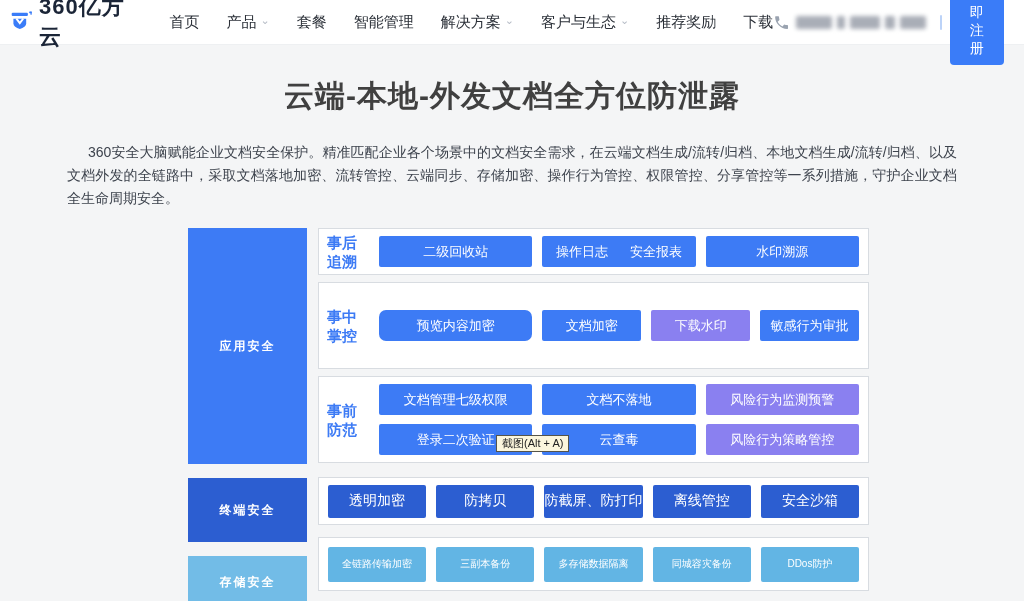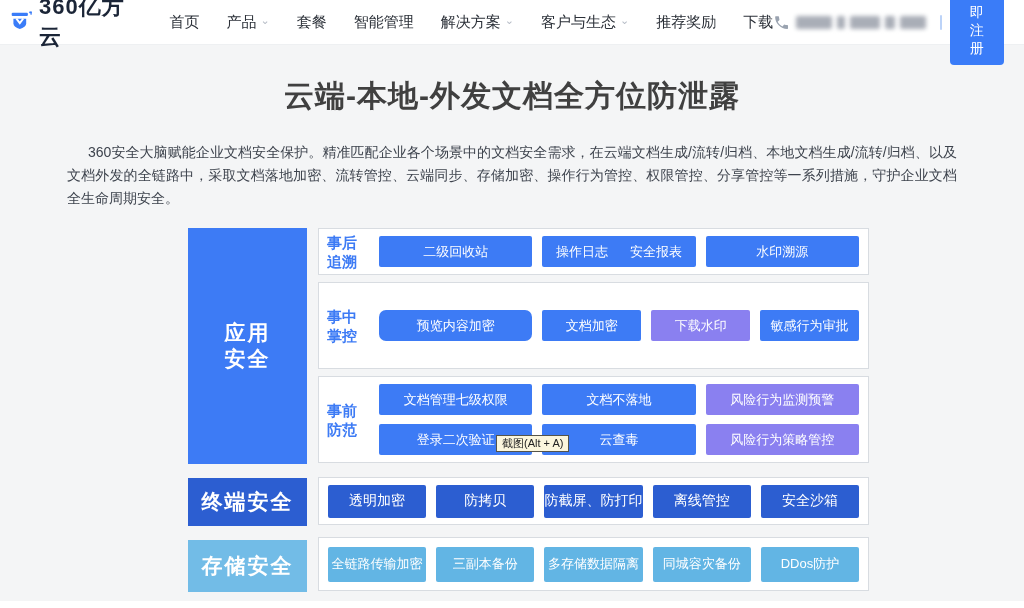--- a/index.html
+++ b/index.html
@@ -24,41 +24,41 @@
 
   
   .hero-title { text-align:center; font-size:30px; font-weight:bold; color:#404040; margin-top:31px; letter-spacing:1px; }
   .hero-desc { width:890px; margin:24px auto 0; font-size:14px; color:#3d434d; line-height:23px;
                text-align:justify; text-indent:21px; }
 
   
   .diagram { position:absolute; left:188px; top:228px; display:flex; }
   .col-left { width:119px; margin-right:11px; }
   .col-right { width:551px; }
-  .left-box { color:#fff; font-weight:bold; font-size:21px; line-height:26px; display:flex;
-              flex-direction:column; align-items:center; justify-content:center; letter-spacing:2px; }
+  .left-box { color:#fff; font-weight:bold; font-size:12px; line-height:26px; display:flex;
+              flex-direction:row; align-items:center; justify-content:center; letter-spacing:2px; }
   .left-app  { height:236px; margin-bottom:14px; }
-  .left-term { height:48px;  margin-bottom:14px; }
+  .left-term { height:64px;  margin-bottom:14px; }
   .left-stor { height:52px; }
 
   .group { background:#fff; border:1px solid #d8dce1; display:flex; align-items:center; padding:0 9px 0 8px; }
   .stage { flex:0 0 46px; font-weight:bold; color:#3d7bf5; font-size:15px; line-height:19px; }
   .stage span { display:block; }
   .rows { flex:1; display:flex; flex-direction:column; gap:9px; margin-left:6px; }
   .row { display:flex; gap:10px; }
   .box { height:31px; display:flex; align-items:center; justify-content:center; gap:22px;
          color:#fff; font-size:13px; border-radius:2px; cursor:default; white-space:nowrap; }
   .g1 { height:47px; }
   .g2 { height:87px; margin-top:7px; }
   .g3 { height:87px; margin-top:7px; }
   .g-term { height:48px; margin-top:14px; }
   .g-stor { height:54px; margin-top:12px; }
   .g-term .rows, .g-stor .rows { margin-left:1px; }
   .g-term .box { height:33px; font-size:14px; }
-  .g-stor .box { height:35px; font-size:13px; }
+  .g-stor .box { height:35px; font-size:10px; }
 
   .c-blue       { background:#3d7bf5;align-items:center; }
   .c-dark_blue  { background:#2c5ed1; }
   .c-light_blue { background:#62b5e4; }
   .c-light_blue_label { background:#72bce7; }
   .c-purple     { background:#8a80f0; }
 
   
   .shot-tooltip { position:absolute; left:496px; top:435px; height:17px; line-height:15px;
                   background:#fbf6dd; border:1px solid #55544a; font-size:11px; color:#222;

